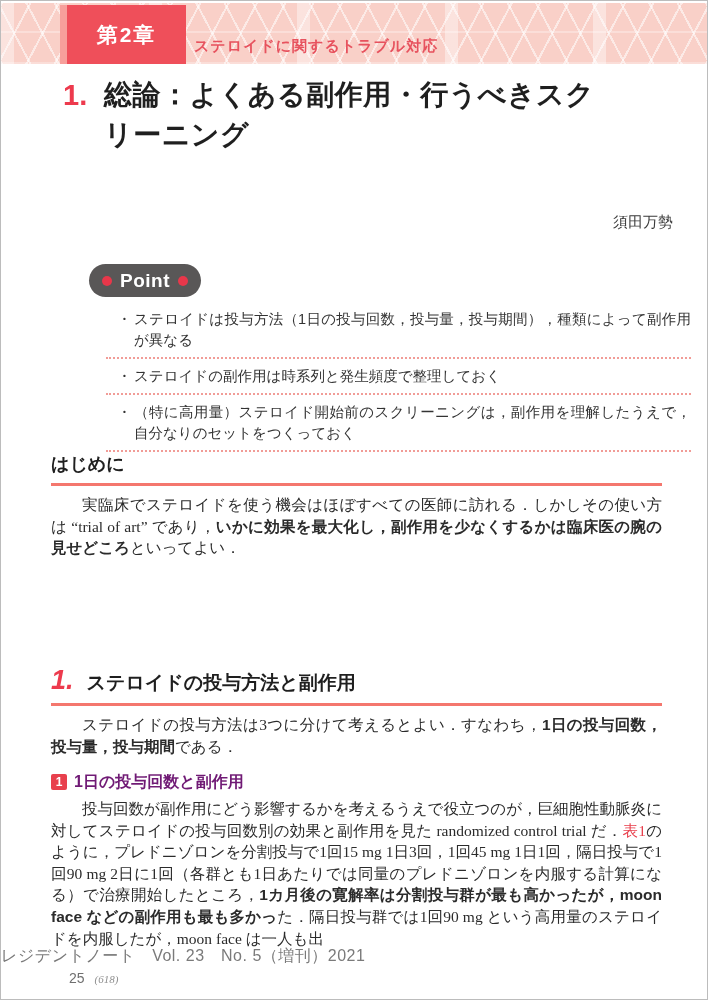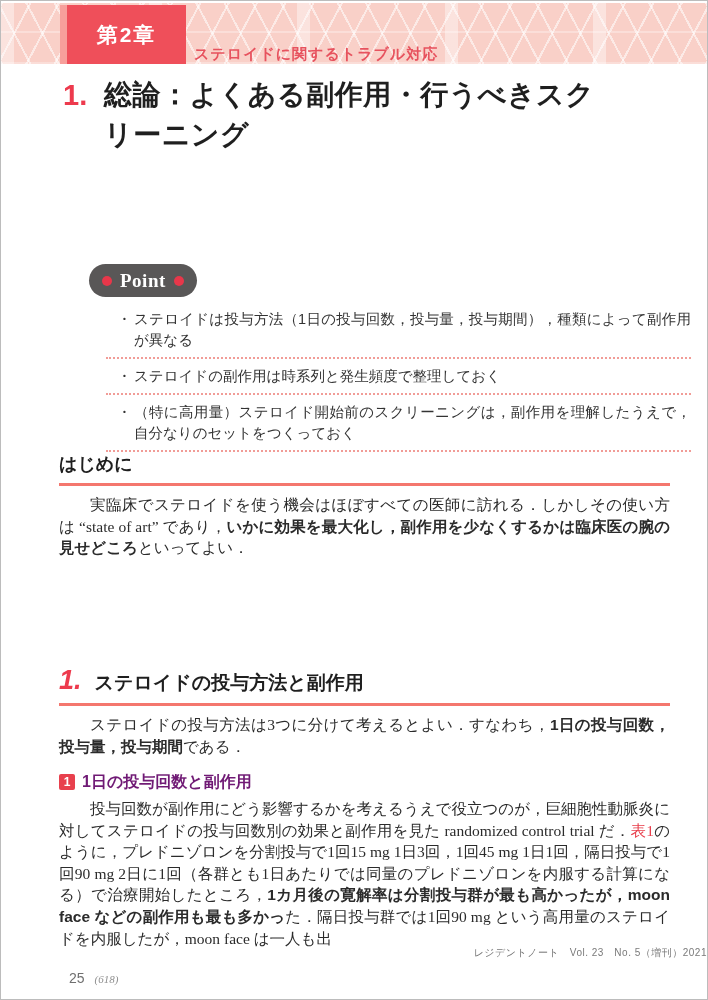--- a/index.html
+++ b/index.html
@@ -18,50 +18,50 @@
       repeating-linear-gradient(-62deg, rgba(255,255,255,0.55) 0px, rgba(255,255,255,0.55) 2px, rgba(255,255,255,0) 2px, rgba(255,255,255,0) 25px),
       repeating-linear-gradient(0deg, rgba(255,255,255,0.30) 0px, rgba(255,255,255,0.30) 2px, rgba(255,255,255,0) 2px, rgba(255,255,255,0) 31px);
   }
   .chapter-badge{
     position:absolute;left:59px;top:4px;width:126px;height:59px;
     background:#ef4f5a;border-left:7px solid #f79f9b;box-sizing:border-box;
     display:flex;align-items:center;justify-content:center;
     color:#ffffff;font-weight:700;font-size:21px;letter-spacing:2px;
   }
   .chapter-label{
-    position:absolute;left:193px;top:44px;
+    position:absolute;left:193px;top:36px;
     color:#e7525e;font-weight:700;font-size:15px;letter-spacing:1px;
   }
   
   .page-title{position:absolute;left:62px;top:74px;display:flex;}
   .title-number{
     width:41px;flex:0 0 41px;color:#ed3a4d;font-weight:700;font-size:29px;line-height:40px;
   }
   .title-text{
     width:492px;color:#1f1f1f;font-weight:700;font-size:28px;line-height:40px;letter-spacing:0.5px;
   }
   
   .author{position:absolute;left:62px;top:212px;width:610px;text-align:right;font-size:15px;color:#3a3a3a;}
   
   .point{position:absolute;left:88px;top:263px;width:602px;}
   .point-pill{
     display:inline-flex;align-items:center;gap:8px;
-    background:#595757;border-radius:17px;padding:4px 13px;height:25px;font-family:Liberation Serif, serif;
+    background:#595757;border-radius:17px;padding:4px 13px;height:25px;
   }
   .point-dot{width:10px;height:10px;border-radius:50%;background:#e8374a;}
   .point-label{color:#ffffff;font-weight:700;font-size:19px;line-height:1;letter-spacing:0.5px;}
   .point-list{margin:5px 0 0 17px;width:585px;}
   .point-item{
     position:relative;padding:7px 0 6px 28px;box-sizing:border-box;
     font-size:14.5px;line-height:21px;color:#333333;
     border-bottom:2px dotted #f19c97;text-align:justify;
   }
   .point-item .bullet{position:absolute;left:11px;top:7px;}
   
-  .section{position:absolute;left:58px;width:611px;}
+  .section{position:absolute;left:50px;width:611px;}
   .sec-intro{top:451px;}
   .sec-one{top:666px;}
   .sec-sub{top:773px;}
   .h-intro{
     margin:0;padding:0 0 7px 0;font-size:18px;font-weight:700;color:#1f1f1f;
     border-bottom:3px solid #f4776e;
   }
   .h-one{
     display:flex;align-items:baseline;margin:0;padding:0 0 9px 0;
     border-bottom:3px solid #f4776e;
@@ -82,22 +82,22 @@
     margin:0;text-indent:2em;text-align:justify;
     font-family:"Liberation Serif","DejaVu Serif",serif;
     font-size:15.5px;line-height:21.6px;color:#2b2b2b;
   }
   .paras{margin-top:8px;}
   .sg-normal{font-family:"Liberation Serif","DejaVu Serif",serif;}
   .sg-bold{font-family:"Liberation Sans",sans-serif;font-weight:700;}
   .sg-red{color:#e8404d;font-family:"Liberation Serif","DejaVu Serif",serif;}
   
   .footer-center{
-    position:absolute;left:0;top:945px;width:706px;text-align:right;
-    font-size:10px;color:#7a7a7a;letter-spacing:0.5px;
+    position:absolute;left:0;top:945px;width:706px;text-align:left;
+    font-size:16px;color:#7a7a7a;letter-spacing:0.5px;
   }
   .footer-left{position:absolute;left:68px;top:944px;display:flex;align-items:baseline;}
   .page-number{font-size:14px;color:#6f6f6f;}
   .folio{font-size:11px;color:#8f8f8f;font-style:italic;margin-left:10px;font-family:"Liberation Serif",serif;margin-top:28px;}
 </style>
 </head>
 <body>
 
 <div class="page">
 
@@ -105,38 +105,39 @@
   <div class="chapter-badge">
     <span>第2章</span>
   </div>
   <div class="chapter-label">ステロイドに関するトラブル対応</div>
 
   <div class="page-title">
     <span class="title-number">1.</span>
     <span class="title-text">総論：よくある副作用・行うべきスクリーニング</span>
   </div>
 
+  <div class="author">須田万勢</div>
 
   <div class="point">
     <div class="point-pill">
       <span class="point-dot"></span>
       <span class="point-label">Point</span>
       <span class="point-dot"></span>
     </div>
     <div class="point-list">
         <div class="point-item"><span class="bullet">・</span><span>ステロイドは投与方法（1日の投与回数，投与量，投与期間），種類によって副作用が異なる</span></div>
         <div class="point-item"><span class="bullet">・</span><span>ステロイドの副作用は時系列と発生頻度で整理しておく</span></div>
         <div class="point-item"><span class="bullet">・</span><span>（特に高用量）ステロイド開始前のスクリーニングは，副作用を理解したうえで，自分なりのセットをつくっておく</span></div>
       </div>
   </div>
 
   <div class="section sec-intro">
     <h2 class="h-intro">はじめに</h2>
     <div class="paras">
-        <p class="body-para"><span class="sg-normal">実臨床でステロイドを使う機会はほぼすべての医師に訪れる．しかしその使い方は “state of art” であり，</span><span class="sg-bold">いかに効果を最大化し，副作用を少なくするかは臨床医の腕の見せどころ</span><span class="sg-normal">といってよい．</span></p>
+        <p class="body-para"><span class="sg-normal">実臨床でステロイドを使う機会はほぼすべての医師に訪れる．しかしその使い方は “trial of art” であり，</span><span class="sg-bold">いかに効果を最大化し，副作用を少なくするかは臨床医の腕の見せどころ</span><span class="sg-normal">といってよい．</span></p>
       </div>
   </div>
 
   <div class="section sec-one">
     <div class="h-one">
       <span class="sec-number">1.</span>
       <span class="sec-title">ステロイドの投与方法と副作用</span>
     </div>
     <div class="paras">
         <p class="body-para"><span class="sg-normal">ステロイドの投与方法は3つに分けて考えるとよい．すなわち，</span><span class="sg-bold">1日の投与回数，投与量，投与期間</span><span class="sg-normal">である．</span></p>

